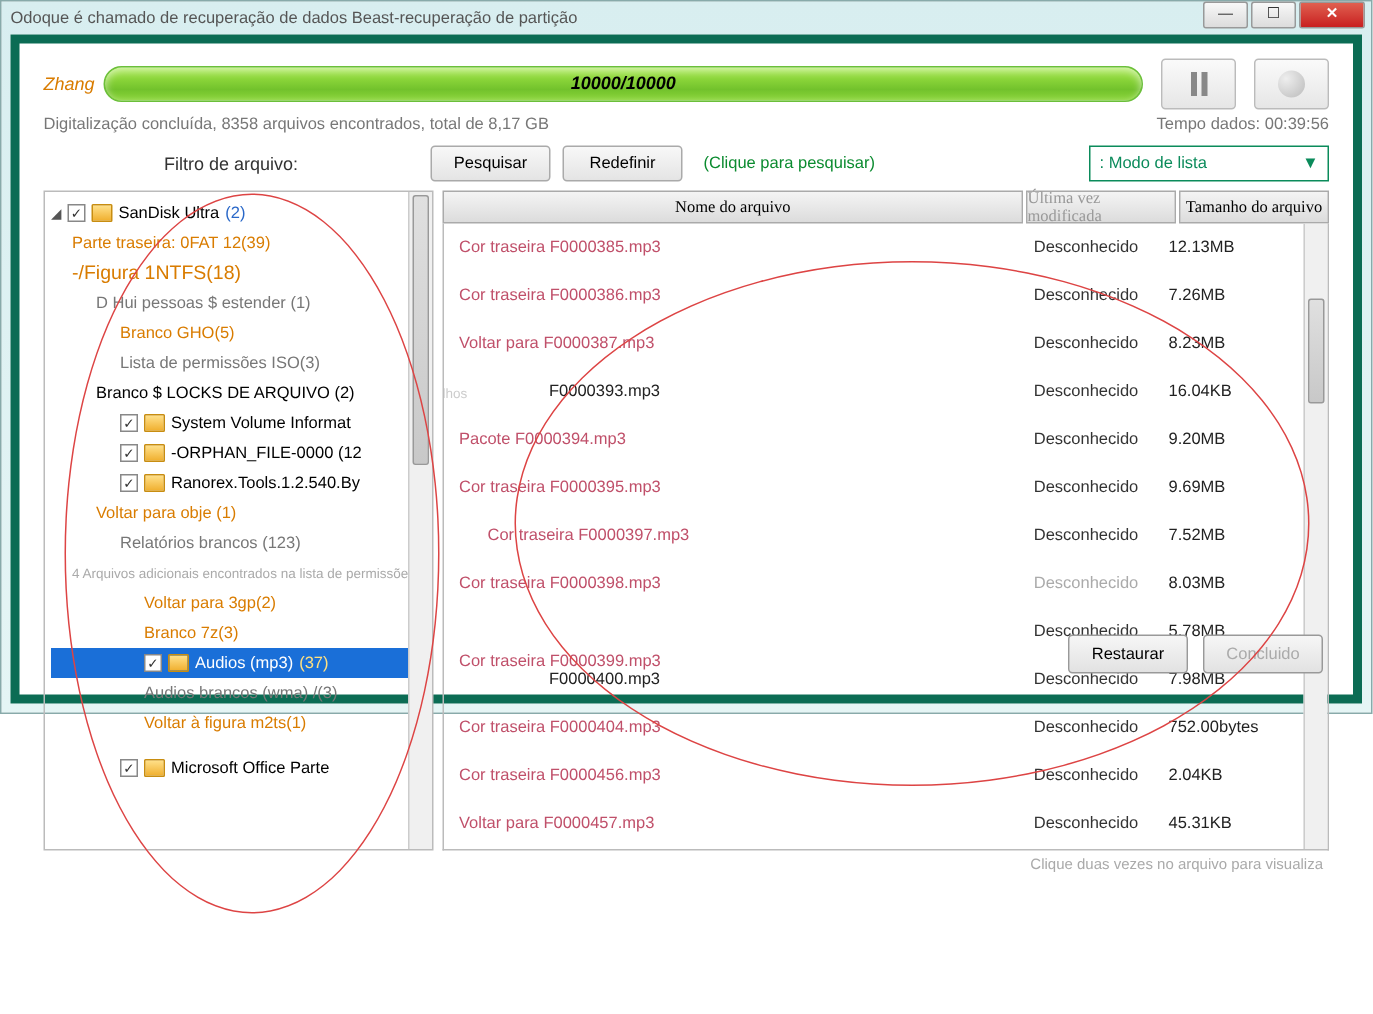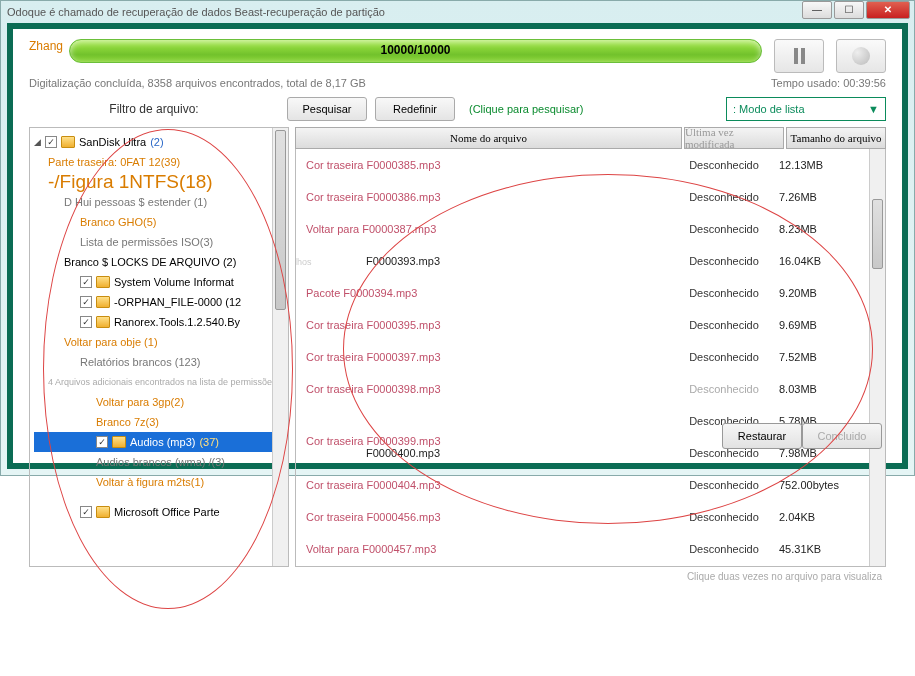--- a/index.html
+++ b/index.html
@@ -9,21 +9,21 @@
 .window-outer { width: 915px; height: 476px; border: 1px solid #8aa; background: linear-gradient(to bottom, #d8eef0 0%, #e5f5f5 100%); position: relative; }
 .titlebar { height: 22px; line-height: 22px; font-size: 11px; color: #555; padding-left: 6px; position: relative; }
 .win-controls { position: absolute; right: 4px; top: 0; display: flex; gap: 2px; }
 .win-btn { width: 30px; height: 18px; border: 1px solid #999; background: linear-gradient(#f8f8f8,#dcdcdc); border-radius: 2px; display: flex; align-items: center; justify-content: center; font-size: 10px; color: #333; }
 .win-btn.close { width: 44px; background: linear-gradient(#e06050,#c82020); color: #fff; font-weight: bold; }
 
 
 .green-frame { position: absolute; left: 6px; right: 6px; top: 22px; bottom: 6px; border: 6px solid #0b6c54; background: #fff; }
 
 
-.top-row { padding: 10px 16px 2px 16px; display: flex; align-items: flex-start; }
+.top-row { padding: 10px 16px 2px 16px; display: flex; align-items: center; font-style: italic; }
 .zhang { font-size: 12px; color: #d97c00; margin-right: 6px; }
 .progress-bar { flex: 1; height: 24px; border: 1px solid #6bbf3a; border-radius: 12px; background: linear-gradient(#a6e84e,#8cd63a,#72c22c,#8cd63a); position: relative; box-shadow: inset 0 2px 6px rgba(255,255,255,0.6); }
 .progress-text { position: absolute; width: 100%; text-align: center; top: 3px; font-size: 12px; font-weight: bold; color: #000; }
 .big-btn { width: 50px; height: 34px; margin-left: 12px; border: 1px solid #bbb; border-radius: 3px; background: linear-gradient(#fafafa,#e6e6e6); display:flex; align-items:center; justify-content:center; gap:3px; }
 .pause-bars { width:4px; height:16px; background:#888; display:inline-block; }
 .stop-sphere { width:18px; height:18px; border-radius:50%; background: radial-gradient(circle at 30% 30%, #eee, #bbb); }
 
 
 .status-line { padding: 2px 16px 6px 16px; font-size: 11px; color: #777; display:flex; justify-content:space-between; }
 
@@ -67,21 +67,21 @@
 .file-name.black { color:#222; }
 .file-mod { width:110px; color:#333; text-align:center; }
 .file-mod.gray { color:#aaa; }
 .file-size { width:90px; text-align:left; padding-right:6px; color:#222; }
 .ghost { position:absolute; font-size:9px; color:#ccc; }
 
 
 .list-hint { text-align:right; font-size:10px; color:#aaa; padding:4px 20px 2px 0; }
 
 
-.bottom-row { position:absolute; right:20px; bottom:14px; display:flex; }
+.bottom-row { position:absolute; right:20px; bottom:14px; display:flex; gap:10px; }
 .bottom-btn { width:80px; height:26px; font-size:11px; border:1px solid #999; background:linear-gradient(#f6f6f6,#e2e2e2); border-radius:3px; }
 .bottom-btn.dis { color:#aaa; }
 
 
 .ellipse { position:absolute; border:1px solid #d44; border-radius:50%; pointer-events:none; }
 </style>
 </head>
 <body>
 
 <div class="window-outer">
@@ -104,21 +104,21 @@
         <span class="pause-bars"></span>
         <span class="pause-bars"></span>
       </div>
       <div class="big-btn">
         <span class="stop-sphere"></span>
       </div>
     </div>
 
     <div class="status-line">
       <span>Digitalização concluída, 8358 arquivos encontrados, total de 8,17 GB</span>
-      <span>Tempo usado: 00:39:56</span>
+      <span>Tempo dados: 00:39:56</span>
     </div>
 
     <div class="filter-row">
       <span class="filter-label">Filtro de arquivo:</span>
       <button class="sm-btn">Pesquisar</button>
       <button class="sm-btn">Redefinir</button>
       <span class="search-hint">(Clique para pesquisar)</span>
       <div class="mode-select">
         <span>: Modo de lista</span>
         <span style="color:#0b8b5b;">▼</span>
@@ -132,21 +132,21 @@
           <div class="tree-row">
             <span style="font-size:9px;color:#555;">◢</span>
             <span class="chk">✓</span>
             <span class="folder-icon"></span>
             <span>SanDisk Ultra</span>
             <span class="blue-t">(2)</span>
           </div>
           <div class="tree-row ind1 orange-t">
               <span>Parte traseira: 0FAT 12(39)</span>
             </div>
-          <div class="tree-row ind1 orange-t" style="font-size:19px;">
+          <div class="tree-row ind1 orange-t" style="font-size:13px;">
               <span>-/Figura 1NTFS(18)</span>
             </div>
           <div class="tree-row ind2 gray-t">
               <span>D Hui pessoas $ estender (1)</span>
             </div>
           <div class="tree-row ind3 orange-t">
               <span>Branco GHO(5)</span>
             </div>
           <div class="tree-row ind3 gray-t">
               <span>Lista de permissões ISO(3)</span>
@@ -238,21 +238,21 @@
               <div class="file-name" style="position: relative;"><span>Pacote F0000394.mp3</span></div>
               <div class="file-mod">Desconhecido</div>
               <div class="file-size">9.20MB</div>
             </div>
             <div class="file-row">
               <div class="file-name" style="position: relative;"><span>Cor traseira F0000395.mp3</span></div>
               <div class="file-mod">Desconhecido</div>
               <div class="file-size">9.69MB</div>
             </div>
             <div class="file-row">
-              <div class="file-name" style="position: relative;"><span>Cor traseira F0000397.mp3</span></div>
+              <div class="file-name" style="position: relative; margin-left: 19px;"><span>Cor traseira F0000397.mp3</span></div>
               <div class="file-mod">Desconhecido</div>
               <div class="file-size">7.52MB</div>
             </div>
             <div class="file-row">
               <div class="file-name" style="position: relative;"><span>Cor traseira F0000398.mp3</span></div>
               <div class="file-mod gray">Desconhecido</div>
               <div class="file-size">8.03MB</div>
             </div>
             <div class="file-row">
               <div class="file-name" style="position: relative; margin-top: 39px;"><span>Cor traseira F0000399.mp3</span></div>

